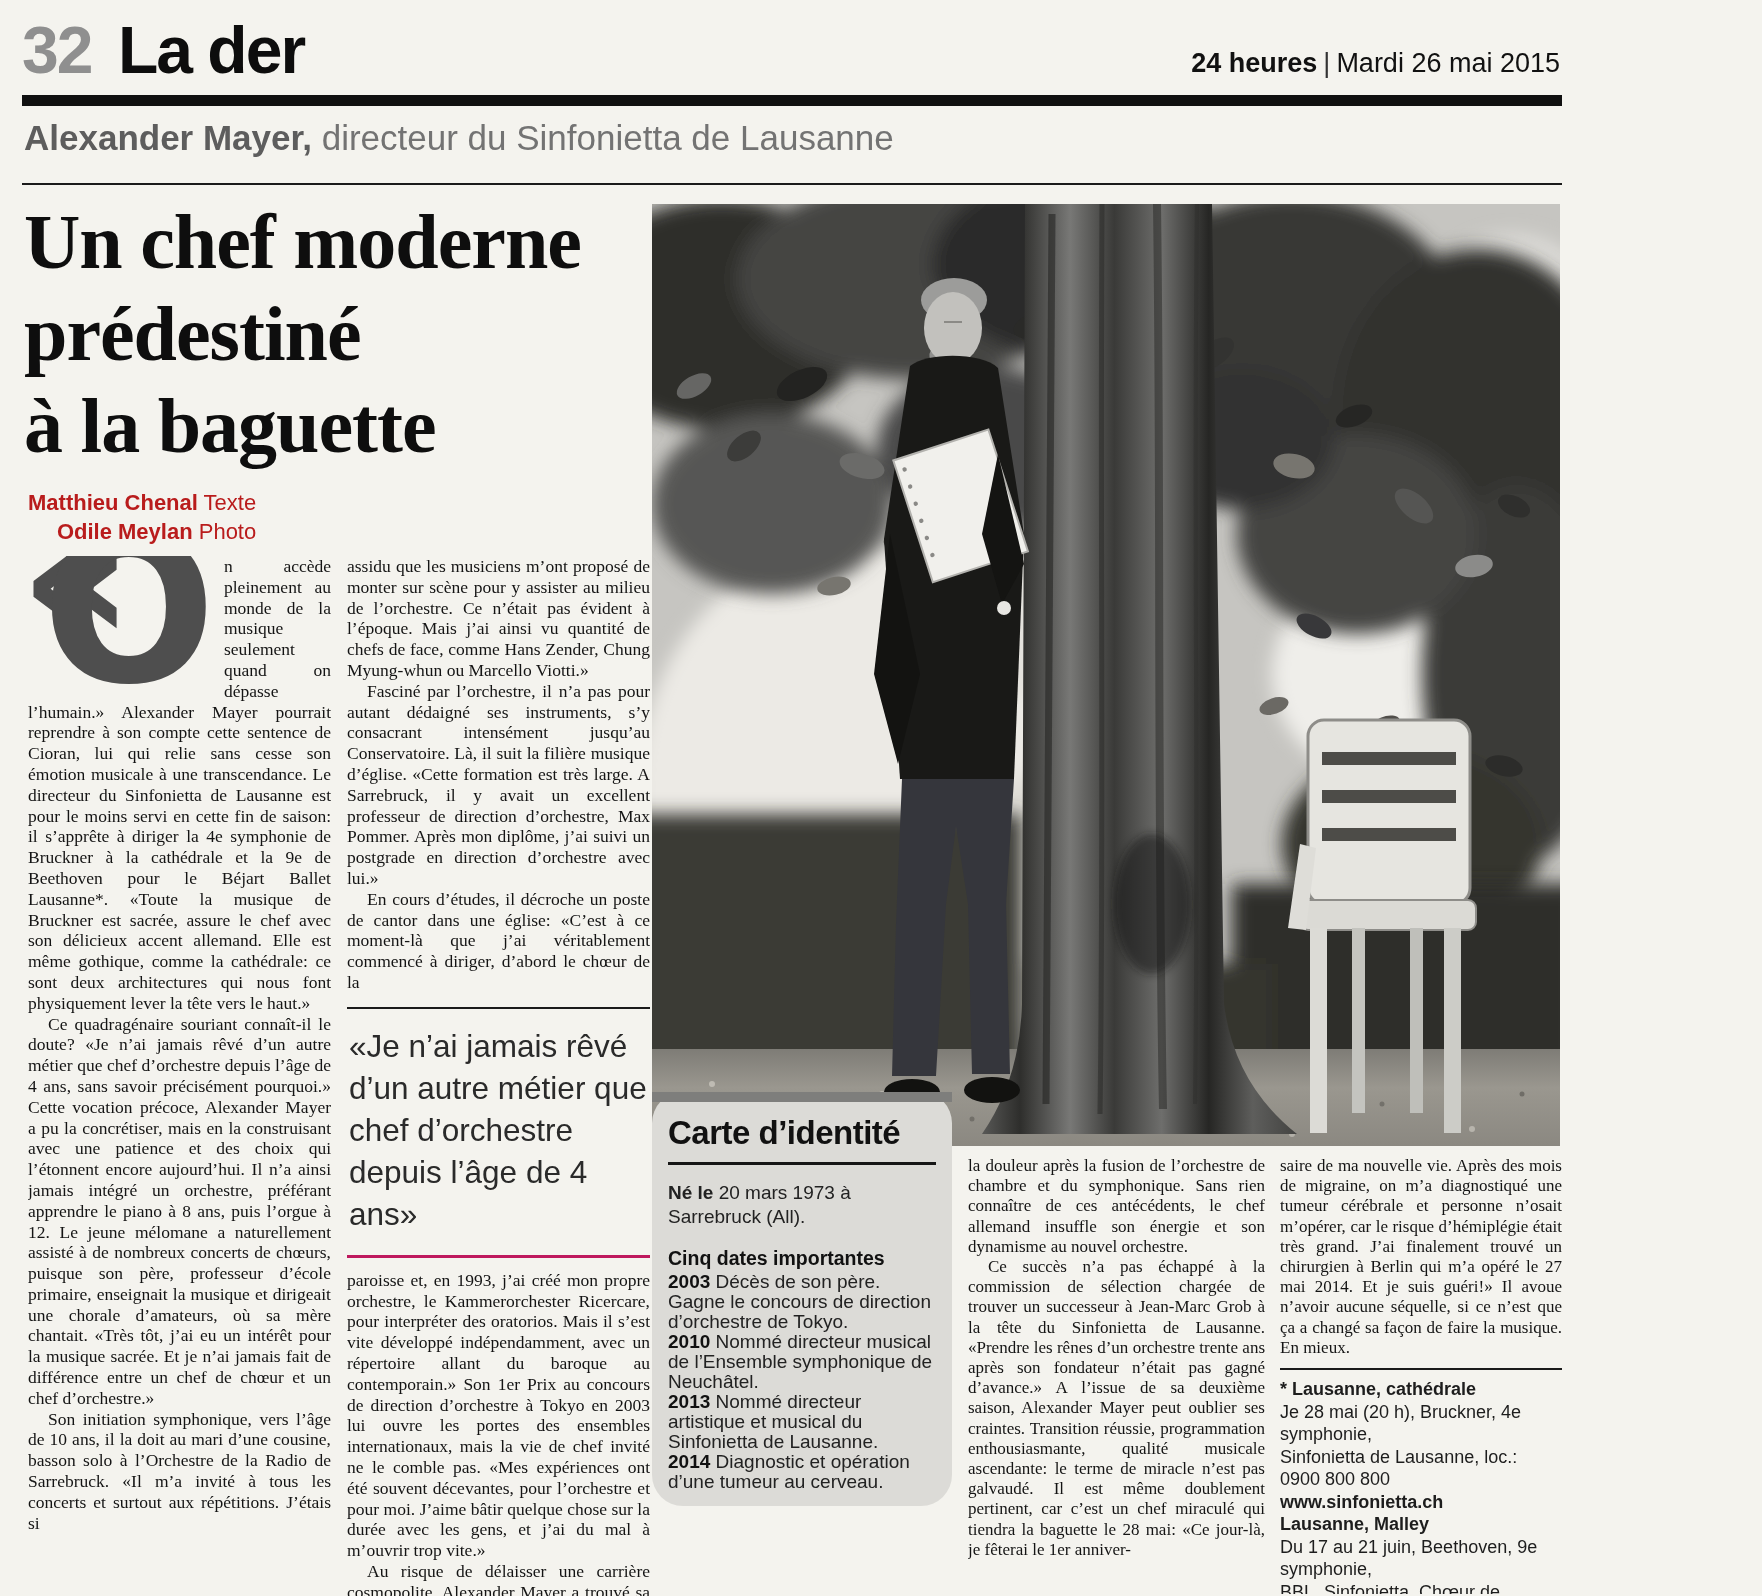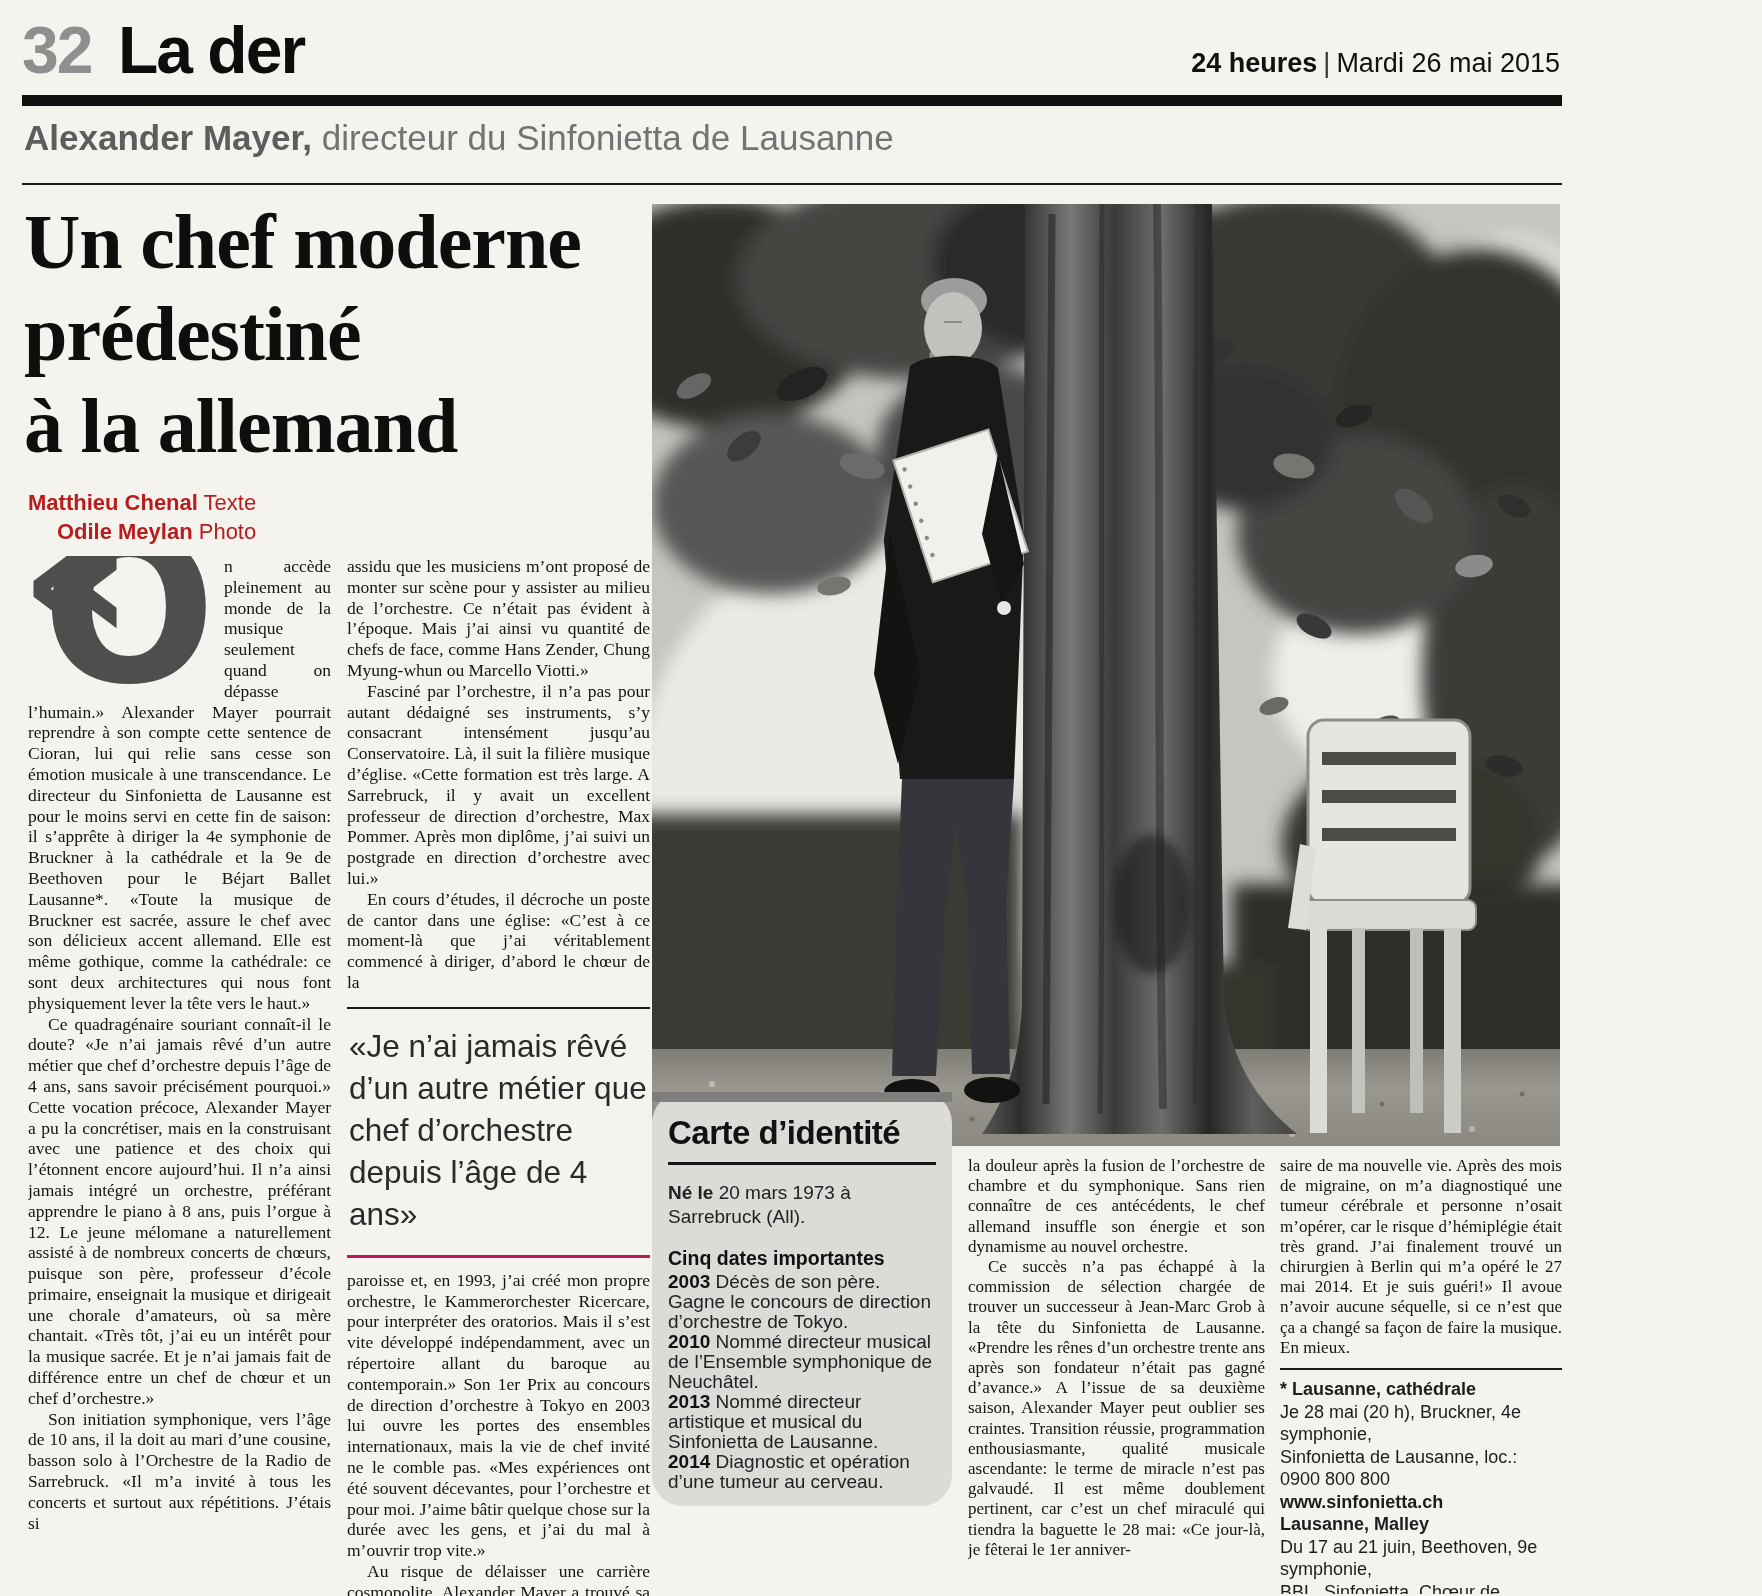--- a/index.html
+++ b/index.html
@@ -72,21 +72,21 @@
 <div class="abs" id="thickrule"></div>
 
 <div class="abs sans" id="kicker">
   <span class="kname">Alexander Mayer,</span><span class="krest"> directeur du Sinfonietta de Lausanne</span>
 </div>
 <div class="abs" id="thinrule"></div>
 
 <div class="abs" id="headline">
   <div>Un chef moderne</div>
   <div>prédestiné</div>
-  <div>à la allemand</div>
+  <div>à la baguette</div>
 </div>
 
 <div class="abs sans" id="byline">
   <div><span class="b">Matthieu Chenal</span><span> Texte</span></div>
   <div><span class="b">Odile Meylan</span><span> Photo</span></div>
 </div>
 
 <div class="abs col" id="col1">
   <p>
     <span class="dc">

